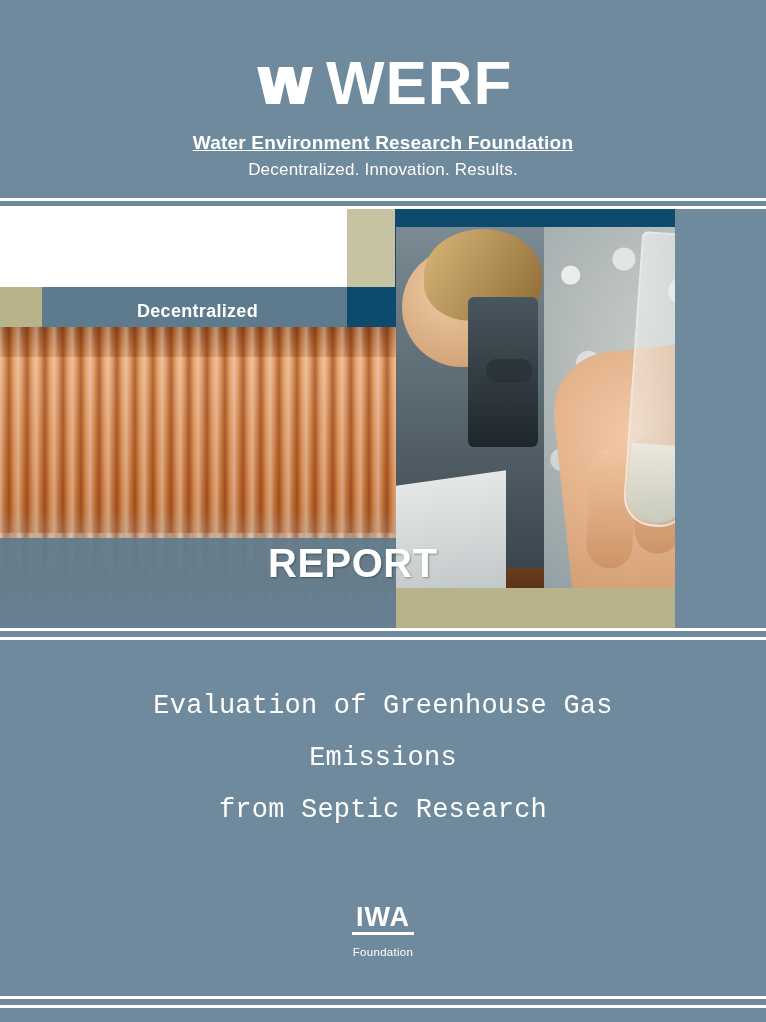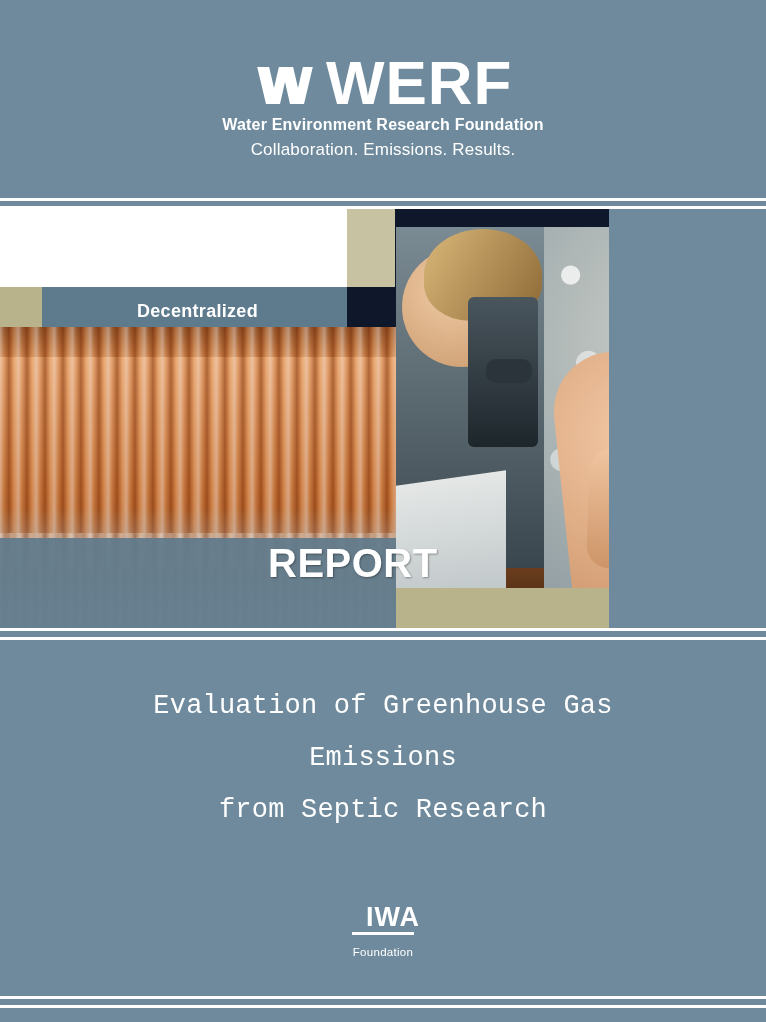--- a/index.html
+++ b/index.html
@@ -51,25 +51,26 @@
     display: inline-block;
     vertical-align: middle;
     color: #ffffff;
     font-size: 62px;
     font-weight: bold;
     letter-spacing: 1px;
     line-height: 50px;
     font-family: "Liberation Sans", sans-serif;
   }
   .logo-sub1 {
-    margin-top: 8px;
-    color: #ffffff;
-    font-size: 16px;
+    margin-top: 24px;
+    color: #ffffff;
+    font-size: 19px;
     font-weight: bold;
     letter-spacing: 0.2px;
+    text-decoration: underline;
   }
   .logo-sub2 {
     margin-top: 6px;
     color: #ffffff;
     font-size: 17px;
     font-weight: normal;
     letter-spacing: 0.2px;
   }
 
   
@@ -84,23 +85,23 @@
   .rule-c { top: 628px; height: 3px; }
   .rule-d { top: 637px; height: 3px; }
   .rule-e { top: 996px; height: 3px; }
   .rule-f { top: 1005px; height: 3px; }
 
   
   .collage {
     position: absolute;
     left: 0;
     top: 209px;
-    width: 609px;
+    width: 675px;
     height: 419px;
-    background: #0f172a;
+    background: #0c4a6e;
     overflow: hidden;
   }
   
   .collage .white-strip {
     position: absolute;
     left: 0;
     top: 0;
     width: 347px;
     height: 78px;
     background: #ffffff;
@@ -368,21 +369,21 @@
   .iwa-logo {
     margin: 12px auto 0;
     width: 74px;
     height: 40px;
     position: relative;
   }
   .iwa-logo .iwa-text {
     position: absolute;
     left: 0; top: 0;
     width: 74px;
-    text-align: right;
+    text-align: center;
     color: #ffffff;
     font-size: 27px;
     font-weight: bold;
     letter-spacing: 1px;
     line-height: 30px;
   }
   .iwa-logo .iwa-bar {
     position: absolute;
     left: 6px;
     top: 30px;
@@ -407,21 +408,21 @@
       <div class="logo-row">
         <span class="logo-mark">
           <svg width="62" height="50" viewBox="0 0 62 50" aria-hidden="true">
             <path d="M2 4 L14 4 L20 30 L26 4 L38 4 L44 30 L50 4 L60 4 L50 46 L36 46 L31 24 L26 46 L12 46 Z" fill="#ffffff"></path>
             <path d="M0 0 L62 0 L62 9 L0 9 Z" fill="#6e8a9c"></path>
           </svg>
         </span>
         <span class="logo-word">WERF</span>
       </div>
       <div class="logo-sub1">Water Environment Research Foundation</div>
-      <div class="logo-sub2">Collaboration. Emissions. Results.</div>
+      <div class="logo-sub2">Decentralized. Innovation. Results.</div>
     </div>
   </div>
 
   <div class="rule rule-a"></div>
   <div class="rule rule-b"></div>
 
   <div class="collage">
     <div class="white-strip"></div>
     <div class="tan-top-mid"></div>
     <div class="tan-left"></div>

